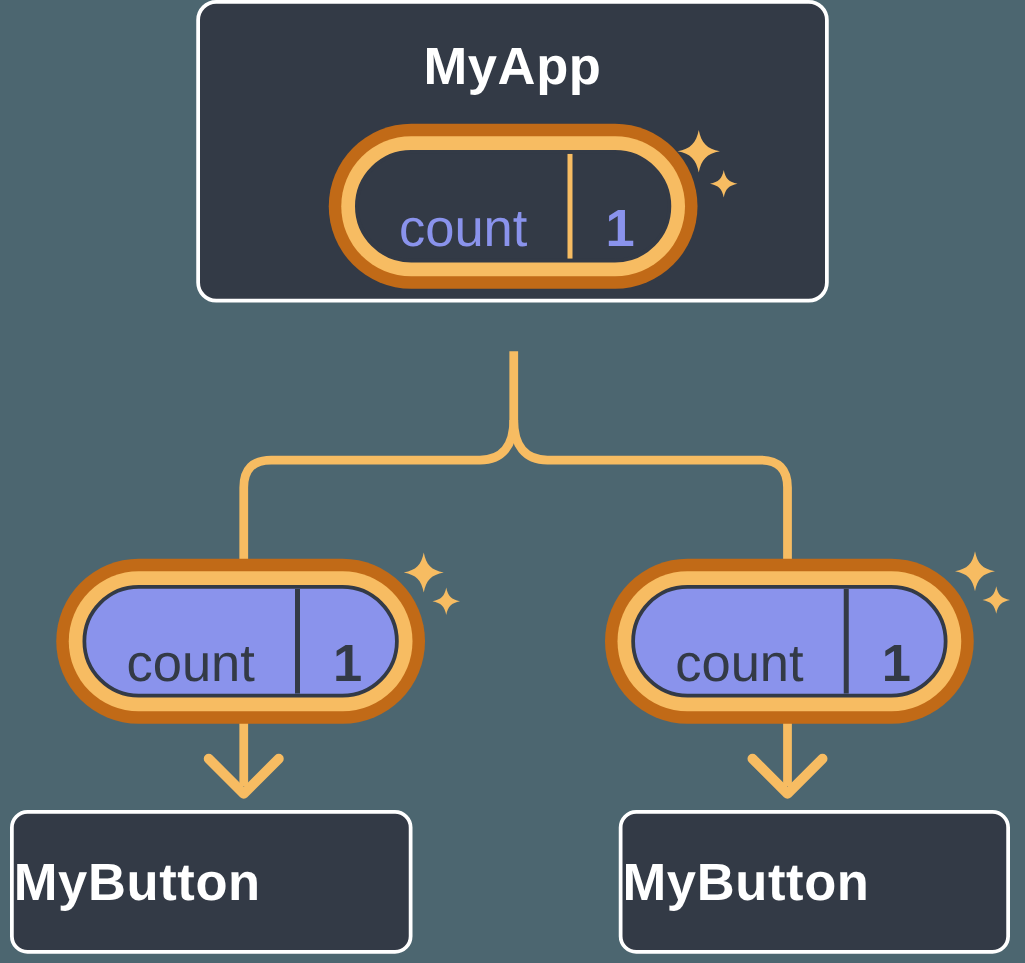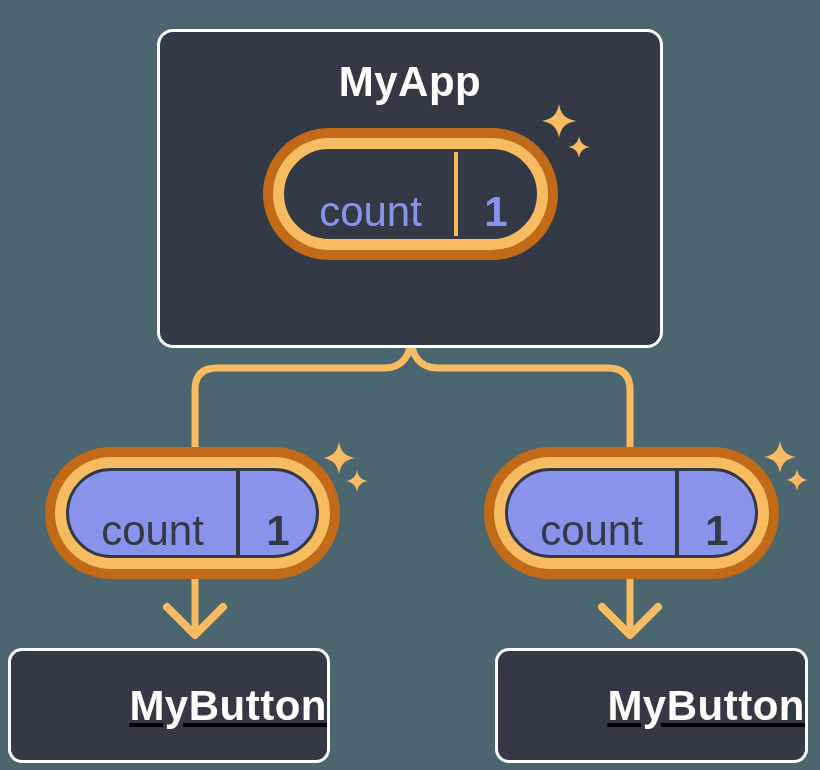--- a/index.html
+++ b/index.html
@@ -11,30 +11,29 @@
   svg.layer{position:absolute;left:0;top:0;pointer-events:none;}
   .connector-layer{z-index:1;}
   .sparkle-layer{z-index:3;}
 
   .node{
     position:absolute;z-index:2;
     background:#333A46;
     border:3px solid #FFFFFF;
     box-sizing:border-box;
   }
-  .app-node{left:157px;top:29px;width:506px;height:319px;border-radius:16px;}
+  .app-node{left:157px;top:0;width:506px;height:242px;border-radius:16px;}
   .node-title{
     color:#FFFFFF;font-size:42px;font-weight:600;text-align:center;
     letter-spacing:0.5px;
   }
   .app-node .node-title{margin-top:26px;}
   .button-node{
-    display:flex;align-items:center;justify-content:flex-end;
+    display:flex;align-items:center;justify-content:flex-start;
     border-radius:14px;
-    text-decoration:underline;
   }
   .button-left{left:8px;top:648px;width:322px;height:115px;}
   .button-right{left:495px;top:648px;width:313px;height:115px;}
 
   .pill{
     position:absolute;z-index:2;
     width:295px;height:132px;border-radius:999px;
     background:#C16A17;box-sizing:border-box;padding:10px;
   }
   .pill-top{left:103px;top:96px;}        

